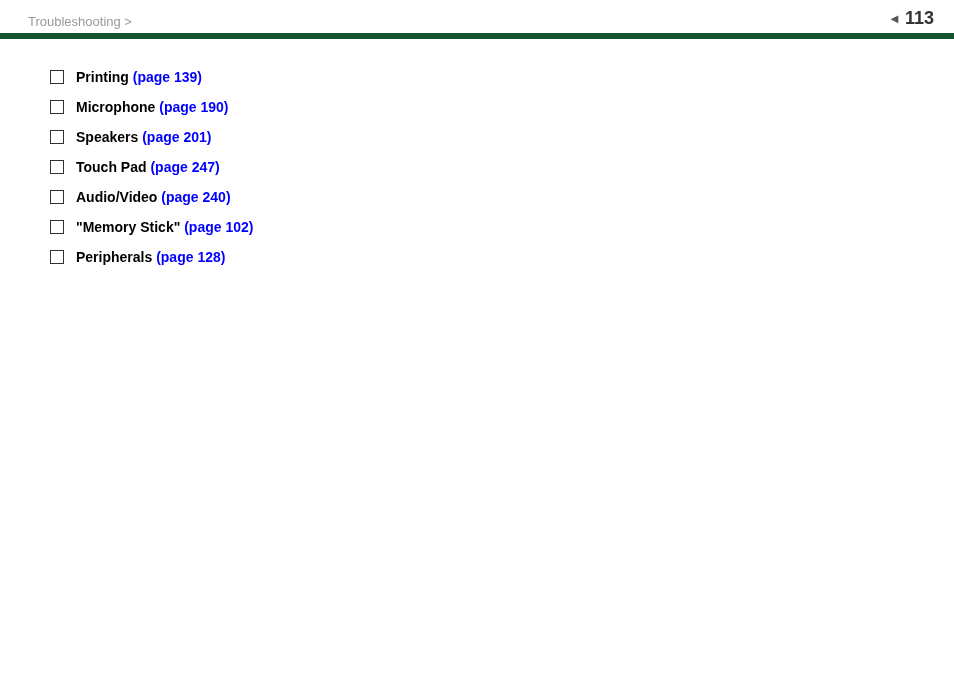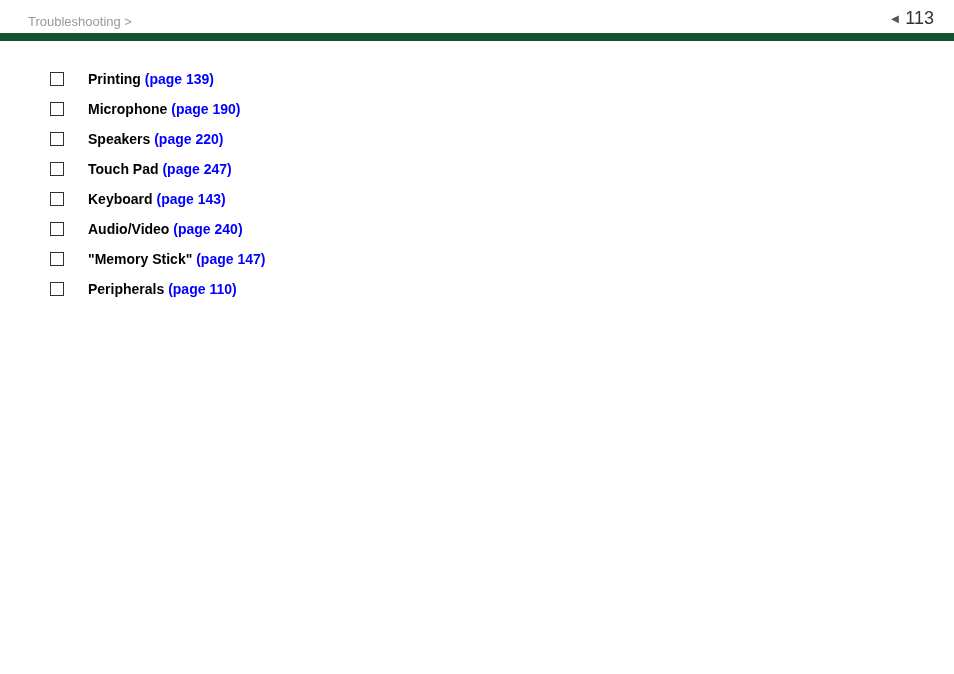--- a/index.html
+++ b/index.html
@@ -15,21 +15,21 @@
       font-family: Arial, sans-serif;
       font-size: 14px;
       overflow: hidden;
     }
 
     .header {
       display: flex;
       justify-content: space-between;
       align-items: flex-start;
       padding: 8px 16px 0 28px;
-      border-bottom: 8px solid #14532d;
+      border-bottom: 6px solid #14532d;
       padding-bottom: 4px;
     }
 
     .breadcrumb {
       font-size: 13px;
       color: #999;
       padding-top: 6px;
     }
 
     .page-number-container {
@@ -38,34 +38,34 @@
       gap: 4px;
     }
 
     .page-arrow {
       font-size: 13px;
       color: #555;
     }
 
     .page-number {
       font-size: 18px;
-      font-weight: normal;
+      font-weight: bold;
       color: #333;
       padding-right: 4px;
     }
 
     .content {
       padding: 30px 40px 30px 50px;
     }
 
     .list-item {
       display: flex;
       align-items: center;
       margin-bottom: 14px;
-      gap: 24px;
+      gap: 12px;
     }
 
     .checkbox-icon {
       width: 14px;
       height: 14px;
       border: 1.5px solid #333;
       flex-shrink: 0;
       display: flex;
       align-items: center;
       justify-content: center;
@@ -97,35 +97,31 @@
 <div class="list-item">
       <div class="checkbox-icon"></div>
       <span class="item-text">Printing <span class="item-link">(page 139)</span></span>
     </div>
     <div class="list-item">
       <div class="checkbox-icon"></div>
       <span class="item-text">Microphone <span class="item-link">(page 190)</span></span>
     </div>
     <div class="list-item">
       <div class="checkbox-icon"></div>
-      <span class="item-text">Speakers <span class="item-link">(page 220)</span></span>
+      <span class="item-text">Speakers <span class="item-link">(page 201)</span></span>
     </div>
     <div class="list-item">
       <div class="checkbox-icon"></div>
       <span class="item-text">Touch Pad <span class="item-link">(page 247)</span></span>
     </div>
     <div class="list-item">
       <div class="checkbox-icon"></div>
-      <span class="item-text">Keyboard <span class="item-link">(page 143)</span></span>
-    </div>
-    <div class="list-item">
-      <div class="checkbox-icon"></div>
       <span class="item-text">Audio/Video <span class="item-link">(page 240)</span></span>
     </div>
     <div class="list-item">
       <div class="checkbox-icon"></div>
-      <span class="item-text">"Memory Stick" <span class="item-link">(page 147)</span></span>
+      <span class="item-text">"Memory Stick" <span class="item-link">(page 102)</span></span>
     </div>
     <div class="list-item">
       <div class="checkbox-icon"></div>
-      <span class="item-text">Peripherals <span class="item-link">(page 110)</span></span>
+      <span class="item-text">Peripherals <span class="item-link">(page 128)</span></span>
     </div>
   </div>
 
 </body></html>

